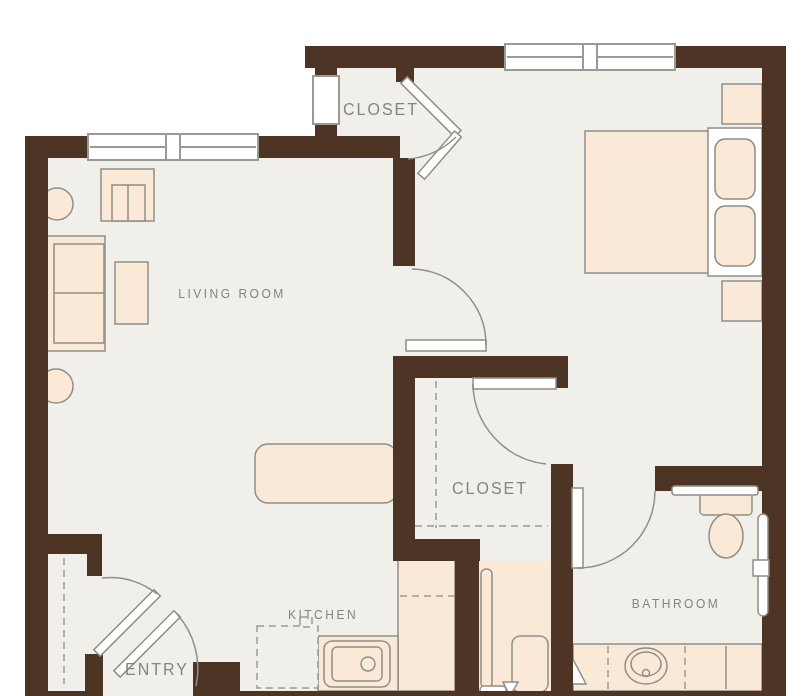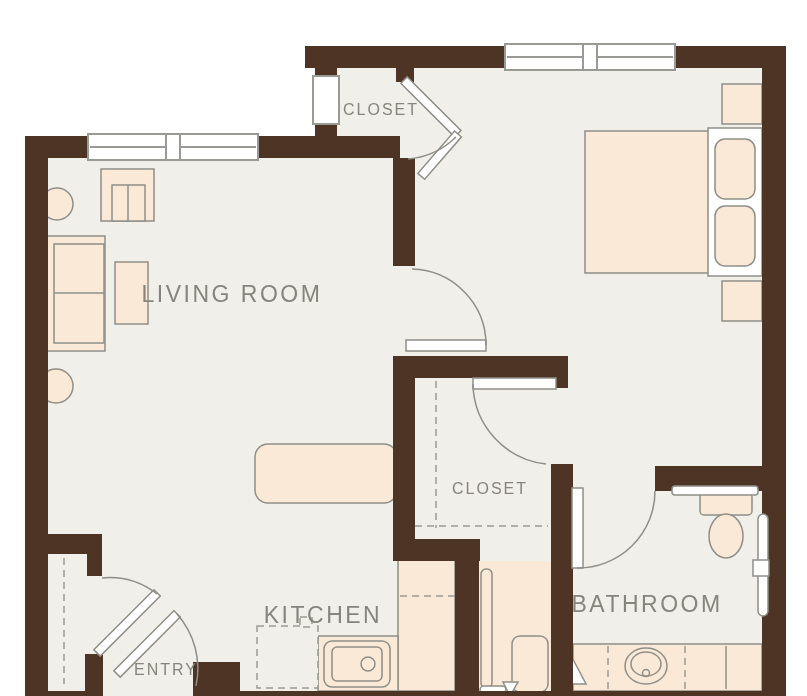--- a/index.html
+++ b/index.html
@@ -8,21 +8,21 @@
   #plan svg{position:absolute;left:0;top:0;}
   .wall{fill:var(--wall,#4d3425);}
   .floor{fill:var(--floor,#f1efe9);}
   .fur{fill:var(--furniture,#f9e9d6);stroke:var(--outline,#8f8f88);stroke-width:1.5;}
   .whitefix{fill:#ffffff;stroke:var(--outline,#8f8f88);stroke-width:1.5;}
   .line{stroke:var(--outline,#8f8f88);stroke-width:1.5;fill:none;}
   .dash{stroke:var(--dashed,#9a9a92);stroke-width:1.5;fill:none;stroke-dasharray:7 5;}
   .win{fill:#ffffff;stroke:var(--window_frame,#9a9a94);stroke-width:2;}
   .winline{stroke:var(--window_frame,#9a9a94);stroke-width:2;fill:none;}
   .room-label{position:absolute;transform:translate(-50%,-50%);color:var(--label,#85857d);
-        font-size:23px;letter-spacing:2.5px;white-space:nowrap;font-weight:400;}
+        font-size:12px;letter-spacing:2.5px;white-space:nowrap;font-weight:400;}
   .room-label.small{font-size:16px;letter-spacing:2px;}
 </style>
 </head>
 <body>
 
 <div id="plan">
   <svg width="807" height="696" viewBox="0 0 807 696">
 
     <g>
       <rect class="floor" x="48" y="120" width="714" height="537"></rect>
@@ -150,15 +150,15 @@
       <rect class="whitefix" x="672" y="450" width="86" height="9" rx="3"></rect>
       <rect class="whitefix" x="758" y="478" width="10" height="102" rx="5"></rect>
       <rect class="whitefix" x="753" y="524" width="16" height="16"></rect>
     </g>
   </svg>
 
   <div class="room-label small" style="left:381px;top:74px">CLOSET</div>
   <div class="room-label" style="left:232px;top:258px">LIVING ROOM</div>
   <div class="room-label small" style="left:490px;top:453px">CLOSET</div>
   <div class="room-label" style="left:323px;top:579px">KITCHEN</div>
-  <div class="room-label" style="left:647px;top:568px">BATHROOM</div>
-  <div class="room-label small" style="left:166px;top:634px">ENTRY</div>
+  <div class="room-label" style="left:676px;top:568px">BATHROOM</div>
+  <div class="room-label small" style="left:157px;top:634px">ENTRY</div>
 </div>
 
 </body></html>

